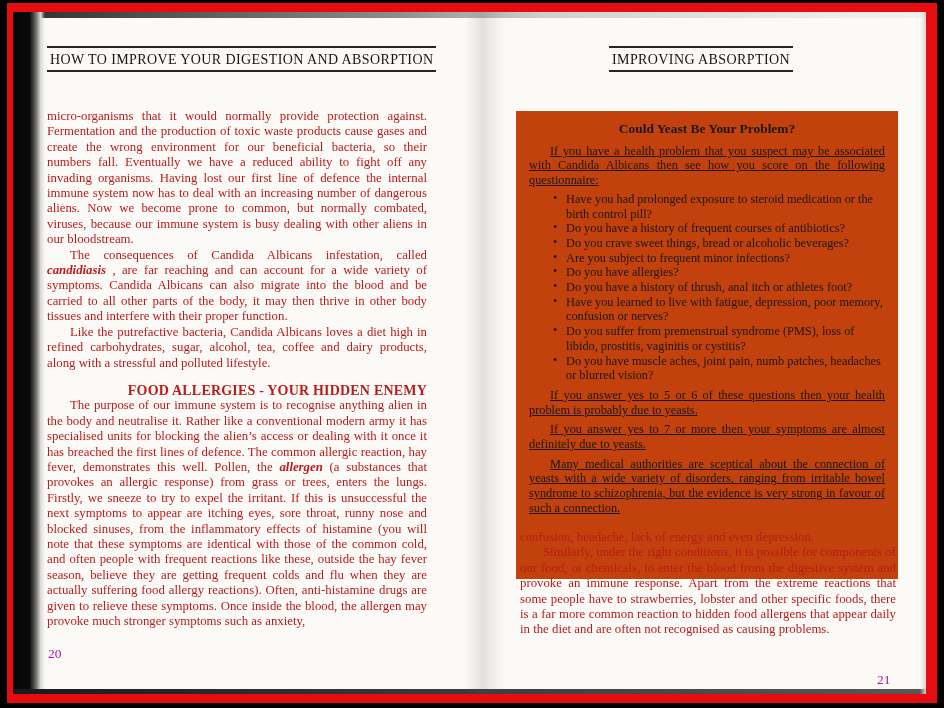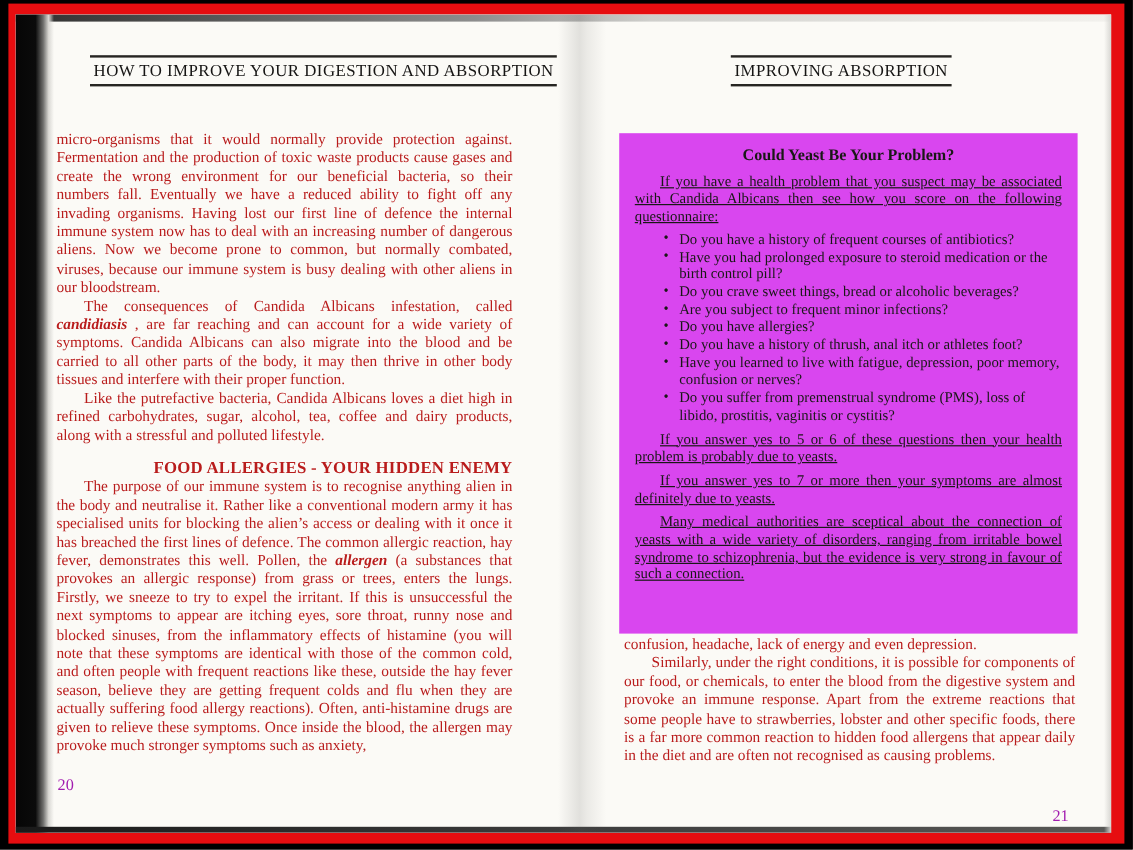--- a/index.html
+++ b/index.html
@@ -30,39 +30,39 @@
   .edge-right{
     position:absolute;right:0;top:0;bottom:0;width:6px;
     background:linear-gradient(to left,#d7d6d2,rgba(251,250,246,0));
   }
   .spine{
     position:absolute;left:452px;top:0;bottom:0;width:40px;
     background:linear-gradient(to right,rgba(90,90,88,0) 0%,rgba(90,90,88,0.16) 45%,rgba(90,90,88,0.10) 60%,rgba(90,90,88,0) 100%);
   }
   
   .head{position:absolute;top:34px;text-align:center;}
-  .head-left{left:34px;width:382px;margin-left:28px;}
+  .head-left{left:34px;width:382px;}
   .head-right{left:495px;width:386px;}
   .head-rule{
     display:inline-block;border-top:2px solid #262522;border-bottom:2px solid #262522;
     padding:4px 3px 2px 3px;font-size:14px;letter-spacing:0.4px;white-space:nowrap;
   }
   
   .body-col{
     position:absolute;text-align:justify;color:#b91c1c;
   }
   .body-left{left:34px;top:97px;width:380px;font-size:12.8px;line-height:15.4px;}
   .body-col p{margin:0;}
   .body-col p.indent{text-indent:23px;}
   .body-col h3.subhead{margin:12px 0 0 16px;font-size:14px;letter-spacing:0.2px;text-align:right;}
   .it{font-style:italic;font-weight:bold;}
   
   .box{
-    position:absolute;left:503px;top:99px;width:382px;height:417px;
-    background:#d946ef;box-sizing:border-box;padding:8px 13px 6px 13px;
+    position:absolute;left:503px;top:99px;width:382px;height:468px;
+    background:#c2410c;box-sizing:border-box;padding:8px 13px 6px 13px;
     font-size:12.3px;line-height:14.7px;text-align:justify;color:#191816;overflow:hidden;
   }
   .box-title{text-align:center;font-weight:bold;font-size:13.4px;margin:3px 0 7px 0;}
   .box p{margin:5px 0 0 0;}
   .box p.indent{text-indent:21px;text-decoration:underline;}
   .questions{list-style:none;margin:4px 0 0 0;padding:0 0 0 24px;}
   .questions li{position:relative;padding-left:13px;text-align:left;}
   .questions li::before{content:"\2022";position:absolute;left:0;top:-1px;}
   
   .body-right{left:507px;top:518px;width:376px;font-size:12.8px;line-height:15.4px;}
@@ -97,28 +97,29 @@
         <p class=" indent"><span>The consequences of Candida Albicans  infestation, called </span><span class="it">candidiasis</span><span> , are far reaching and can account for a wide variety of symptoms. Candida Albicans can also migrate into the blood and be carried to all other parts of the body, it may then thrive in other body tissues and interfere with their proper function.</span></p>
         <p class=" indent"><span>Like the putrefactive bacteria, Candida Albicans loves a diet high in refined carbohydrates, sugar, alcohol, tea, coffee and dairy products, along with a stressful and polluted lifestyle.</span></p>
         <h3 class="subhead"><span>FOOD ALLERGIES - YOUR HIDDEN ENEMY</span></h3>
         <p class=" indent"><span>The purpose of our immune system is to recognise anything alien in the body and neutralise it.  Rather like a conventional modern army it has specialised units for blocking the alien’s access or dealing with it once it has breached the first lines of defence. The common allergic reaction, hay fever, demonstrates this well. Pollen, the </span><span class="it">allergen</span><span> (a substances that provokes an allergic response) from grass or trees, enters the lungs.  Firstly, we sneeze to try to expel the irritant.  If this is unsuccessful the next symptoms to appear are itching eyes, sore throat, runny nose and blocked sinuses, from the inflammatory effects of histamine (you will note that these symptoms are identical with those of the common cold, and often people with frequent reactions like these, outside the hay fever season, believe they are getting frequent colds and flu when they are actually suffering food allergy reactions).  Often, anti-histamine drugs are given to relieve these symptoms.  Once inside the blood, the allergen may provoke much stronger symptoms such as anxiety,</span></p>
       </div>
 
     <div class="box">
       <div class="box-title">Could Yeast Be Your Problem?</div>
       <p class="indent">If you have a health problem that you suspect may be associated with Candida Albicans then see how you score on the following questionnaire:</p>
       <ul class="questions">
+          <li>Have you had prolonged exposure to steroid medication or the birth  control pill?</li>
           <li>Do you have a history of frequent courses of antibiotics?</li>
-          <li>Have you had prolonged exposure to steroid medication or the birth  control pill?</li>
           <li>Do you crave sweet things, bread or alcoholic beverages?</li>
           <li>Are you subject to frequent minor infections?</li>
           <li>Do you have allergies?</li>
           <li>Do you have a history of thrush, anal itch or athletes foot?</li>
           <li>Have you learned to live with fatigue, depression, poor memory, confusion or nerves?</li>
           <li>Do you suffer from premenstrual syndrome (PMS), loss of libido,  prostitis, vaginitis or cystitis?</li>
+          <li>Do you have muscle aches, joint pain, numb patches, headaches or blurred vision?</li>
         </ul>
       <div>
           <p class=" indent"><span>If you answer yes to 5 or 6 of these questions then your health problem is probably due to yeasts.</span></p>
           <p class=" indent"><span>If you answer yes to 7 or more then your symptoms are almost definitely due to yeasts.</span></p>
           <p class=" indent"><span>Many medical authorities are sceptical about the connection of yeasts with a wide variety of disorders, ranging from irritable bowel syndrome to schizophrenia, but the evidence is very strong in favour of such a connection.</span></p>
         </div>
     </div>
 
     <div class="body-col body-right">
         <p class=""><span>confusion, headache, lack of energy and even depression.</span></p>

